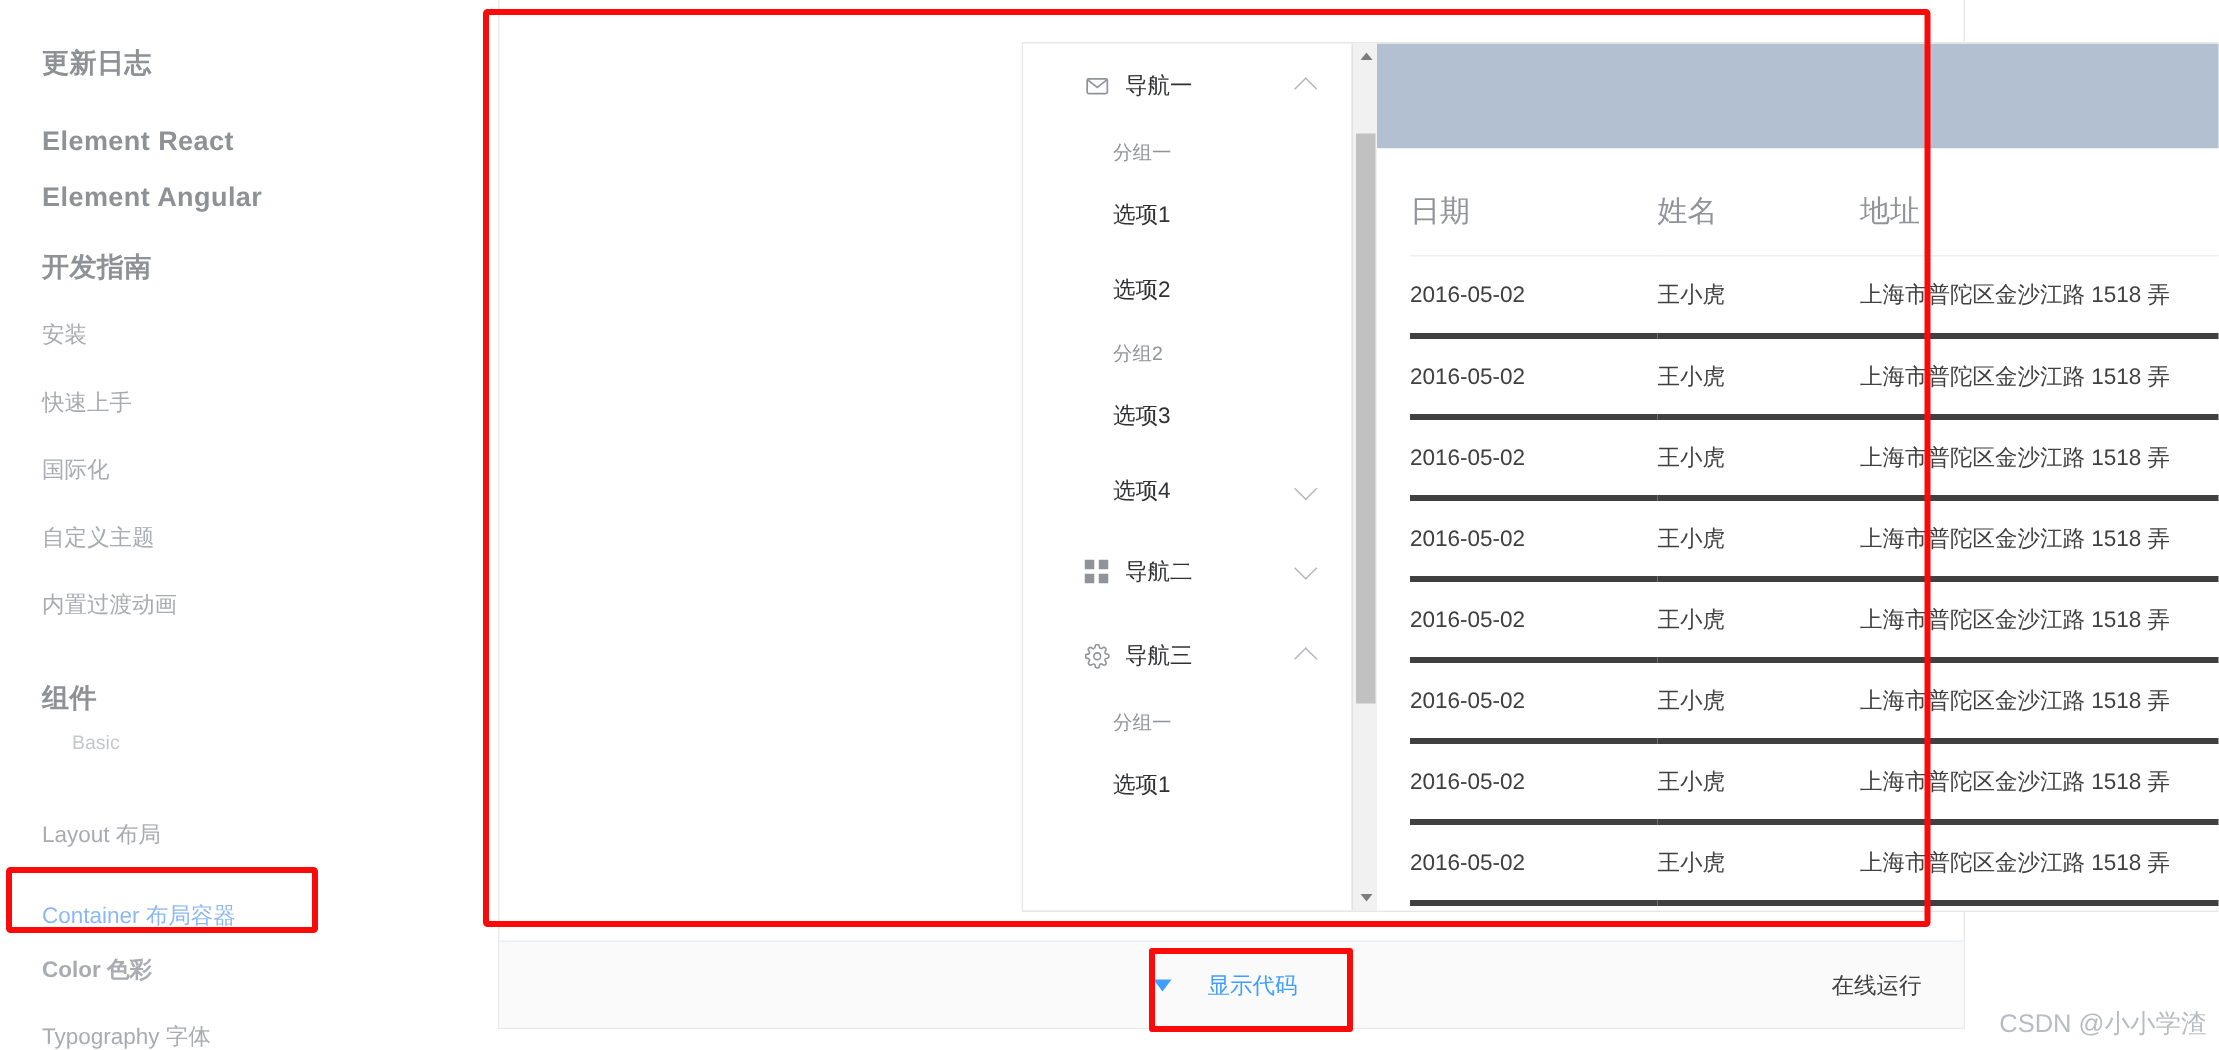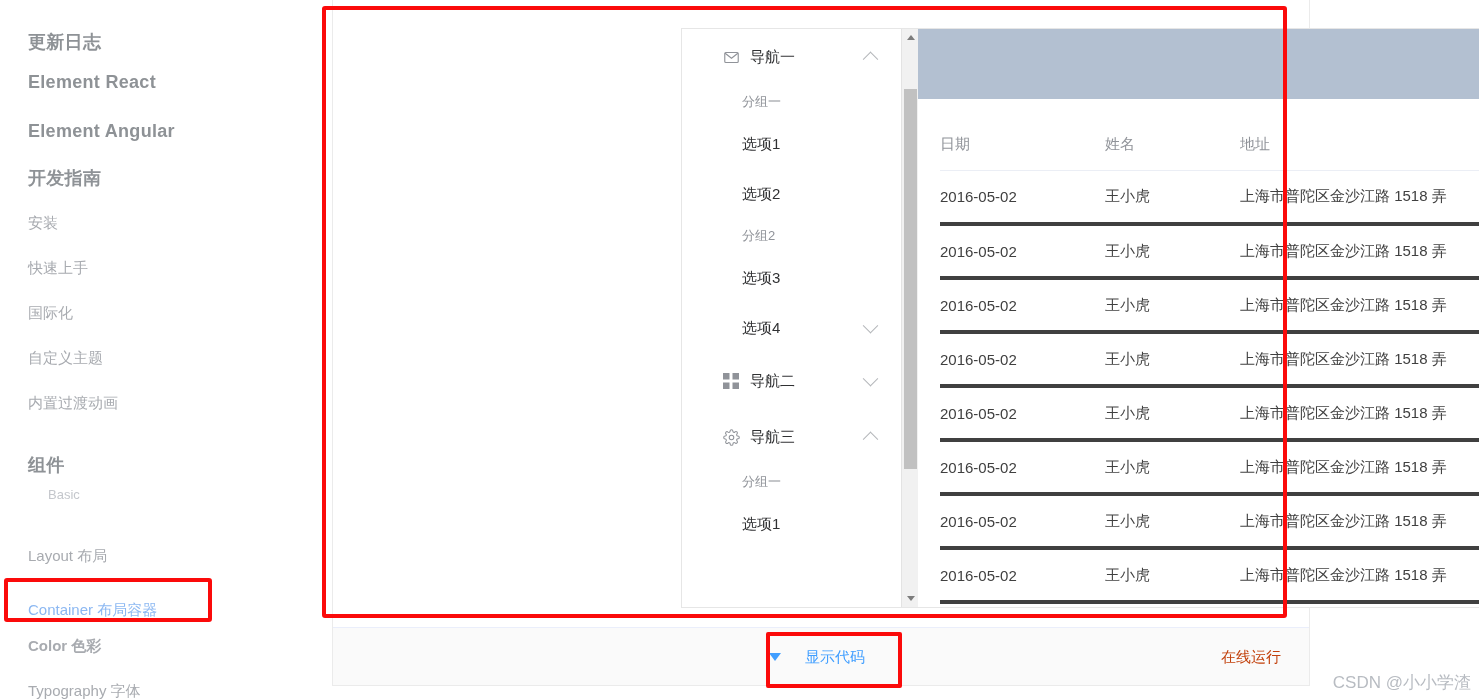--- a/index.html
+++ b/index.html
@@ -159,21 +159,21 @@
   #demo-main {
     flex: 1; position: relative; background: #fff; overflow: hidden;
   }
   table.demo-table {
     width: 656px; border-collapse: collapse;
     table-layout: fixed;
     margin-left: 22px;
   }
   table.demo-table th {
     text-align: left; font-weight: normal;
-    font-size: 15px; color: #909399;
+    font-size: 20px; color: #909399;
     height: 71px; vertical-align: bottom;
     padding-bottom: 16px;
     border-bottom: 1px solid #ebeef5;
   }
   table.demo-table td {
     font-size: 15px; color: #404040;
     height: 54px;
     border-bottom: 4px solid #404040;
     white-space: nowrap;
   }
@@ -197,21 +197,21 @@
   }
   .caret-down {
     width: 0; height: 0;
     border-left: 6px solid transparent;
     border-right: 6px solid transparent;
     border-top: 8px solid #409eff;
   }
   #run-online {
     position: absolute; right: 28px; top: 0;
     height: 58px; display: flex; align-items: center;
-    font-size: 15px; color: #c2410c; cursor: pointer;
+    font-size: 15px; color: #404040; cursor: pointer;
     white-space: nowrap;
   }
   #showcode-highlight {
     position: absolute; left: 766px; top: 632px;
     width: 136px; height: 56px;
     border: 4px solid #fb0a0a; border-radius: 2px;
     pointer-events: none;
   }
 
   
@@ -221,21 +221,21 @@
   }
 </style>
 </head>
 <body>
 
 <div id="root">
 
   <nav id="docs-sidebar">
     <div id="docs-sidebar-items">
         <div class="nav-group-title" style="top: 30px;">更新日志</div>
-        <div class="nav-group-title" style="top: 72px; text-align: right;">Element React</div>
+        <div class="nav-group-title" style="top: 84px; text-align: right;">Element React</div>
         <div class="nav-group-title" style="top: 121px;">Element Angular</div>
         <div class="nav-group-title" style="top: 166px;">开发指南</div>
         <div class="nav-link" style="top: 214px;">安装</div>
         <div class="nav-link" style="top: 259px;">快速上手</div>
         <div class="nav-link" style="top: 304px;">国际化</div>
         <div class="nav-link" style="top: 349px;">自定义主题</div>
         <div class="nav-link" style="top: 394px;">内置过渡动画</div>
         <div class="nav-group-title" style="top: 453px;">组件</div>
         <div class="nav-sub-head" style="top: 487px; margin-left: 20px;">Basic</div>
         <div class="nav-link" style="top: 547px;">Layout 布局</div>

